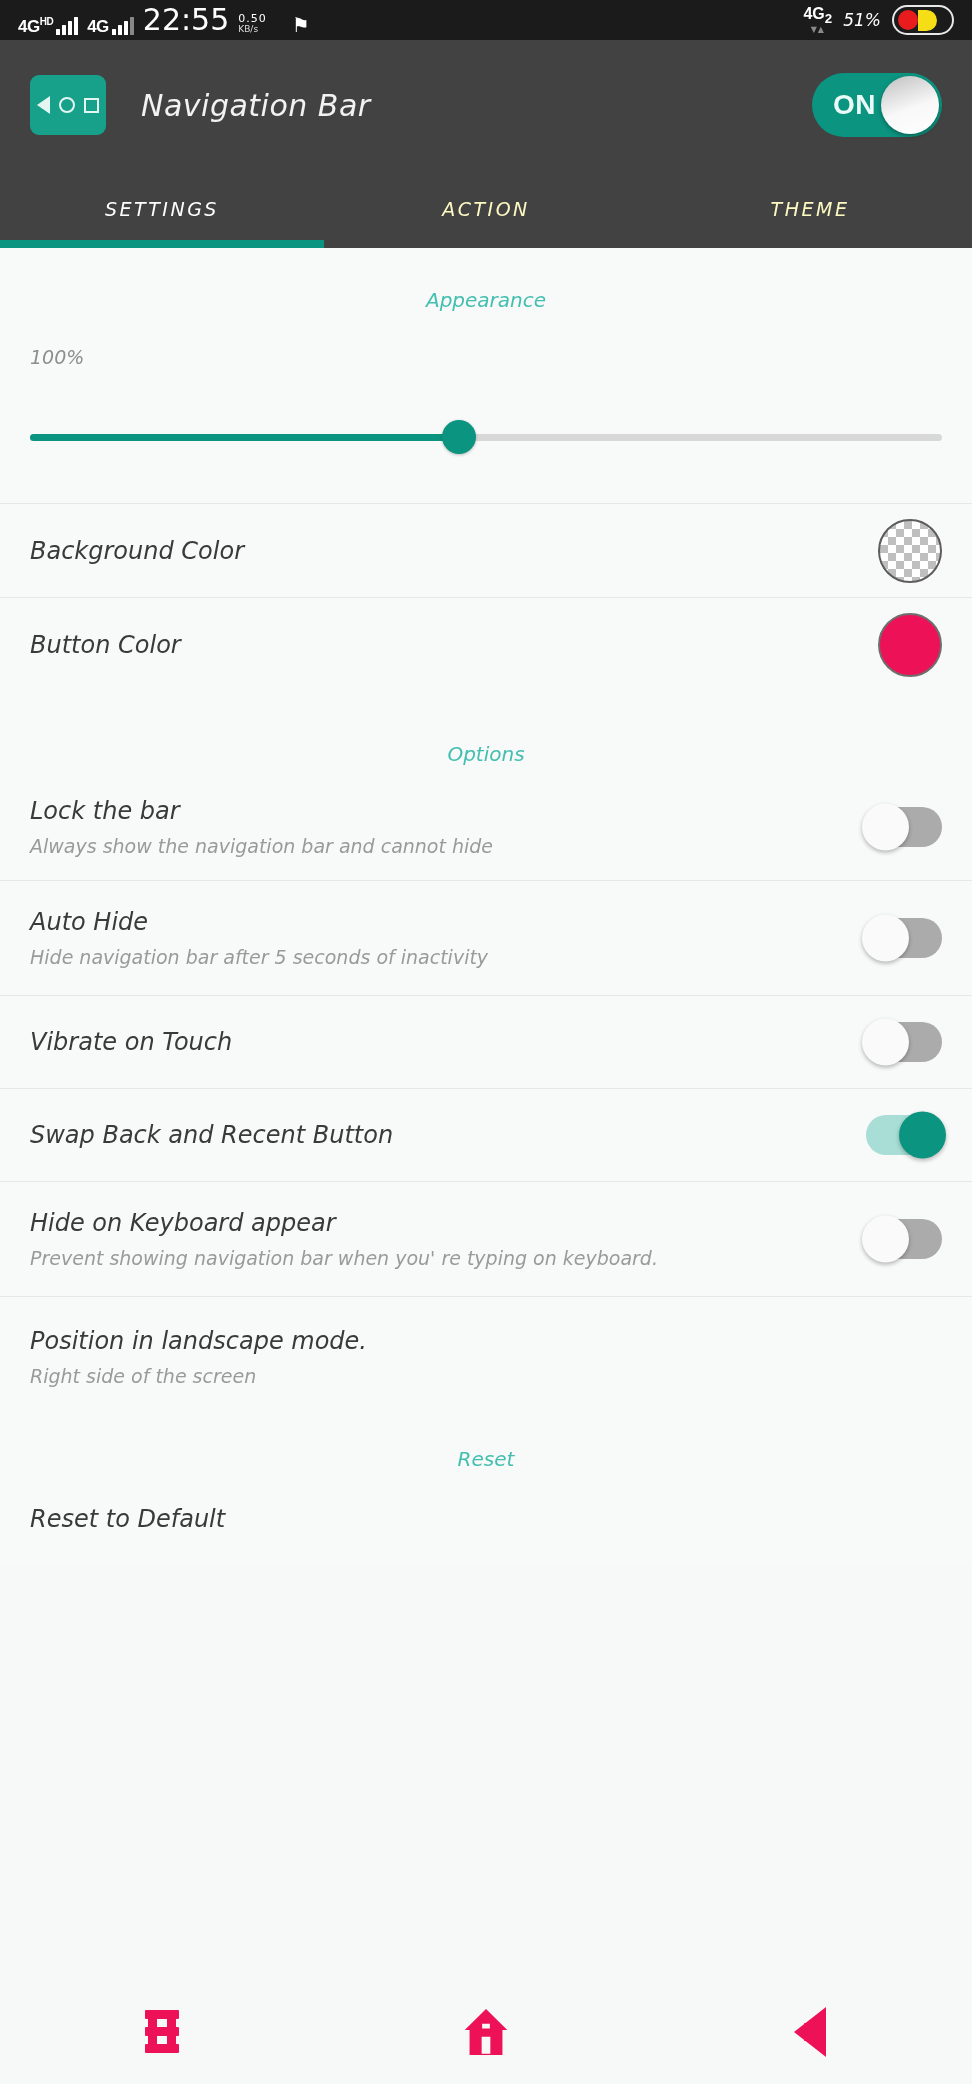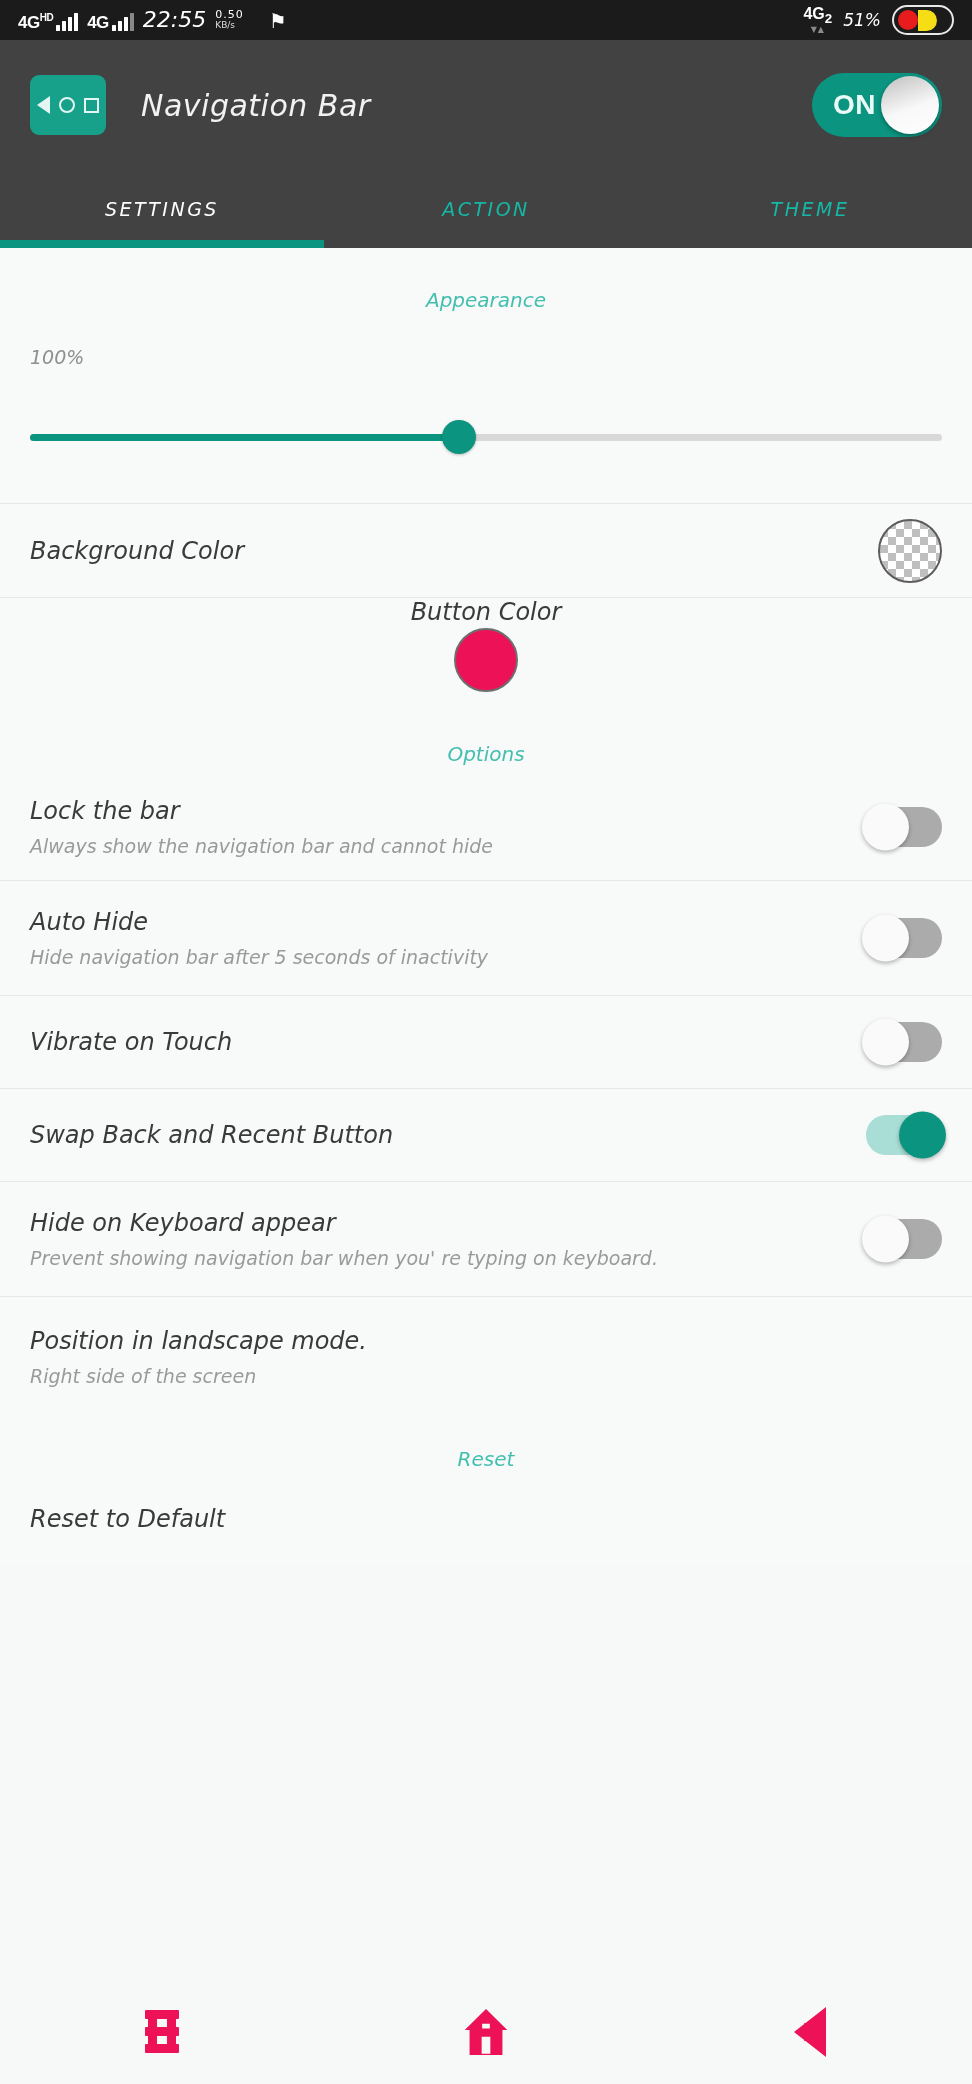--- a/index.html
+++ b/index.html
@@ -27,22 +27,22 @@
               font-family:"Liberation Sans", sans-serif; letter-spacing:-0.5px; }
   .net-label sup{ font-size:10px; font-weight:bold; vertical-align:super; }
   .bars{ display:flex; align-items:flex-end; gap:2px; height:20px; }
   .bars i{ display:block; width:4px; background:#fff; border-radius:0.5px; }
   .bars i:nth-child(1){ height:6px; }
   .bars i:nth-child(2){ height:10px; }
   .bars i:nth-child(3){ height:14px; }
   .bars i:nth-child(4){ height:18px; }
   .bars.dim i:nth-child(4){ background:#888; }
 
-  .sb-time{ font-size:22px; font-family:"DejaVu Sans", sans-serif;
-            font-style:italic; letter-spacing:0px; line-height:1; }
+  .sb-time{ font-size:30px; font-family:"DejaVu Sans", sans-serif;
+            letter-spacing:0px; line-height:1; }
   .sb-speed{ display:flex; flex-direction:column; align-items:flex-start;
              line-height:1.05; margin-bottom:1px; }
   .sb-speed .v{ font-size:11px; letter-spacing:1px; }
   .sb-speed .u{ font-size:9px; color:#ddd; }
   .sb-flag{ font-size:20px; margin-left:16px; line-height:1; }
 
   .sb-4g2{ display:flex; flex-direction:column; align-items:center; line-height:1; }
   .sb-4g2 .lbl{ font-size:16px; font-weight:bold; font-family:"Liberation Sans",sans-serif; }
   .sb-4g2 .arrows{ font-size:8px; color:#8a8a8a; letter-spacing:1px; margin-top:1px;}
   .sb-batt-pct{ font-size:17px; font-style:italic; }
@@ -85,21 +85,21 @@
     background:linear-gradient(160deg,#BFBFBF 0%,#F8F8F8 55%,#FFFFFF 100%);
     box-shadow:0 2px 4px rgba(0,0,0,.35);
   }
 
   
   .tabs{
     background:#424242; height:78px; display:flex; position:relative;
   }
   .tab{
     flex:1; display:flex; align-items:center; justify-content:center;
-    font-size:19px; color:#14b8a6; letter-spacing:2.5px;
+    font-size:19px; color:#fef9c3; letter-spacing:2.5px;
     font-family:"DejaVu Sans", sans-serif; font-style:italic;
   }
   .tab.active{ color:#FFFFFF; }
   .tab-indicator{
     position:absolute; bottom:0; left:0; width:33.3%; height:8px; background:#0B9480;
   }
 
   
   .content{ background:#F8F9F9; }
   .sec-head{
@@ -283,21 +283,21 @@
 
   <div style="height:32px;border-bottom:1.5px solid #E6E8E8;"></div>
 
   <div class="row" style="height:94px;">
     <div class="row-texts">
       <div class="row-title">Background Color</div>
     </div>
     <div class="swatch checker"></div>
   </div>
 
-  <div class="row noborder" style="height:94px;flex-direction:column;">
+  <div class="row noborder" style="height:94px;">
     <div class="row-texts">
       <div class="row-title">Button Color</div>
     </div>
     <div class="swatch" id="btnColorSwatch" style="background: rgb(237, 18, 87);"></div>
   </div>
 
   <div class="sec-head" style="padding-top:50px;">Options</div>
 
   <div class="row" style="height:115px;padding-top:8px;">
     <div class="row-texts">

